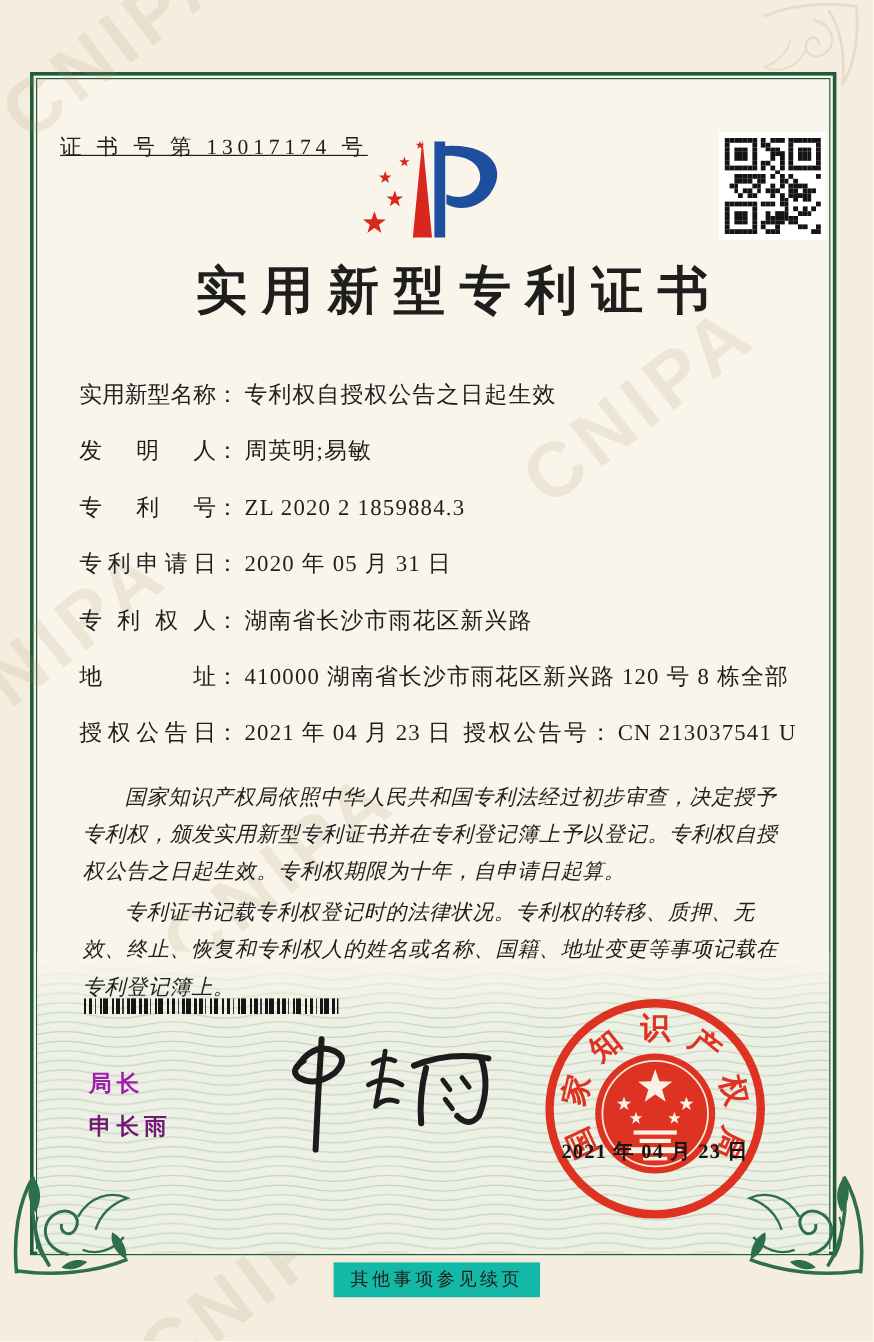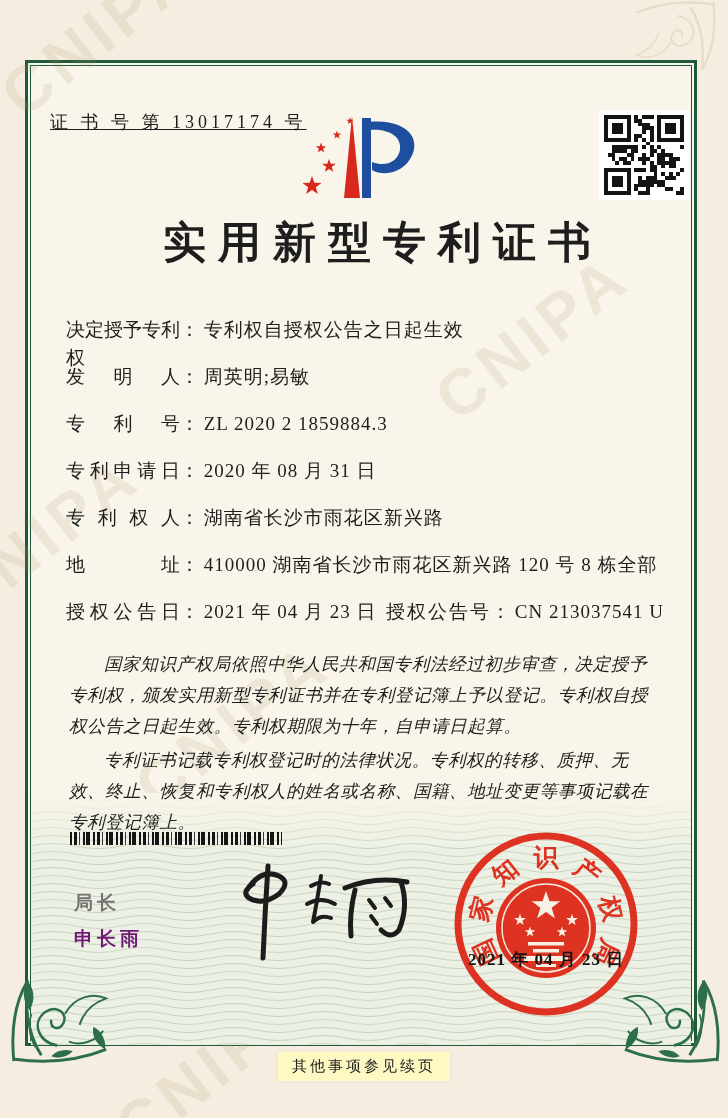--- a/index.html
+++ b/index.html
@@ -67,21 +67,21 @@
     background:repeating-linear-gradient(90deg,
       #151515 0 2px, transparent 2px 4px,
       #151515 4px 7px, transparent 7px 9px,
       #3a3a3a 9px 10px, transparent 10px 13px,
       #151515 13px 15px, transparent 15px 16px,
       #151515 16px 20px, transparent 20px 23px);
   }
   
   .sig-title{ position:absolute; left:74px; top:890px; z-index:2;
     font-family:"Liberation Sans","DejaVu Sans",sans-serif;
-    font-size:19px; font-weight:600; letter-spacing:4px; color:#737373; }
+    font-size:19px; font-weight:600; letter-spacing:4px; color:#a21caf; }
   .sig-name{ position:absolute; left:74px; top:926px; z-index:2;
     font-family:"Liberation Sans","DejaVu Sans",sans-serif;
     font-size:19px; font-weight:600; letter-spacing:4px; color:#701a75; }
   .sig-script{ position:absolute; left:195px; top:856px; z-index:2; }
   
   .seal{ position:absolute; left:448px; top:826px; width:196px; height:196px; z-index:3; opacity:0.93; }
   .seal svg{ position:absolute; left:0; top:0; }
   .seal-ch{
     position:absolute; left:50%; top:50%; width:28px; height:28px; margin:-14px 0 0 -14px;
     font-size:25px; font-weight:700; color:#dd2514; text-align:center; line-height:28px;
@@ -89,21 +89,21 @@
   }
   .seal-date{
     position:absolute; left:444px; top:948px; width:204px; z-index:4;
     text-align:center; font-size:17px; letter-spacing:1px; color:#141414; font-weight:600;
   }
   
   .page-info{ position:absolute; left:0; top:1012px; width:728px; z-index:2;
     text-align:center; font-size:15px; letter-spacing:2px; }
   .note{
     position:absolute; left:50%; top:1052px; transform:translateX(-50%); z-index:2;
-    background:#fef9c3; padding:5px 14px; font-size:15px; letter-spacing:3px;
+    background:#14b8a6; padding:5px 14px; font-size:15px; letter-spacing:3px;
     box-shadow:0 0 4px rgba(120,110,80,0.12);
     white-space:nowrap;
   }
   
   .fl{ position:absolute; z-index:5; color:#2d6e4b; }
   .fl-bl{ left:6px;  top:970px; }
   .fl-br{ left:617px; top:970px; transform:scaleX(-1); }
   .fl-tr{ left:630px; top:-4px; transform:scale(-1,-1); color:#cdbd9a; opacity:0.35; }
 </style>
 </head>
@@ -599,34 +599,34 @@
       <div></div>
       <div></div>
       <div class="b"></div>
       <div class="b"></div>
     </div>
 
   <div class="title">实用新型专利证书</div>
 
   <div class="fields">
     <div class="frow">
-      <span class="flabel">决定授予专利权</span><span class="fcolon"></span>
+      <span class="flabel">实用新型名称</span><span class="fcolon"></span>
       <span class="fvalue">专利权自授权公告之日起生效</span>
     </div>
     <div class="frow">
       <span class="flabel">发明人</span><span class="fcolon"></span>
       <span class="fvalue">周英明;易敏</span>
     </div>
     <div class="frow">
       <span class="flabel">专利号</span><span class="fcolon"></span>
       <span class="fvalue">ZL 2020 2 1859884.3</span>
     </div>
     <div class="frow">
       <span class="flabel">专利申请日</span><span class="fcolon"></span>
-      <span class="fvalue">2020 年 08 月 31 日</span>
+      <span class="fvalue">2020 年 05 月 31 日</span>
     </div>
     <div class="frow">
       <span class="flabel">专利权人</span><span class="fcolon"></span>
       <span class="fvalue">湖南省长沙市雨花区新兴路</span>
     </div>
     <div class="frow">
       <span class="flabel">地址</span><span class="fcolon"></span>
       <span class="fvalue">410000 湖南省长沙市雨花区新兴路 120 号 8 栋全部</span>
     </div>
     <div class="frow">

